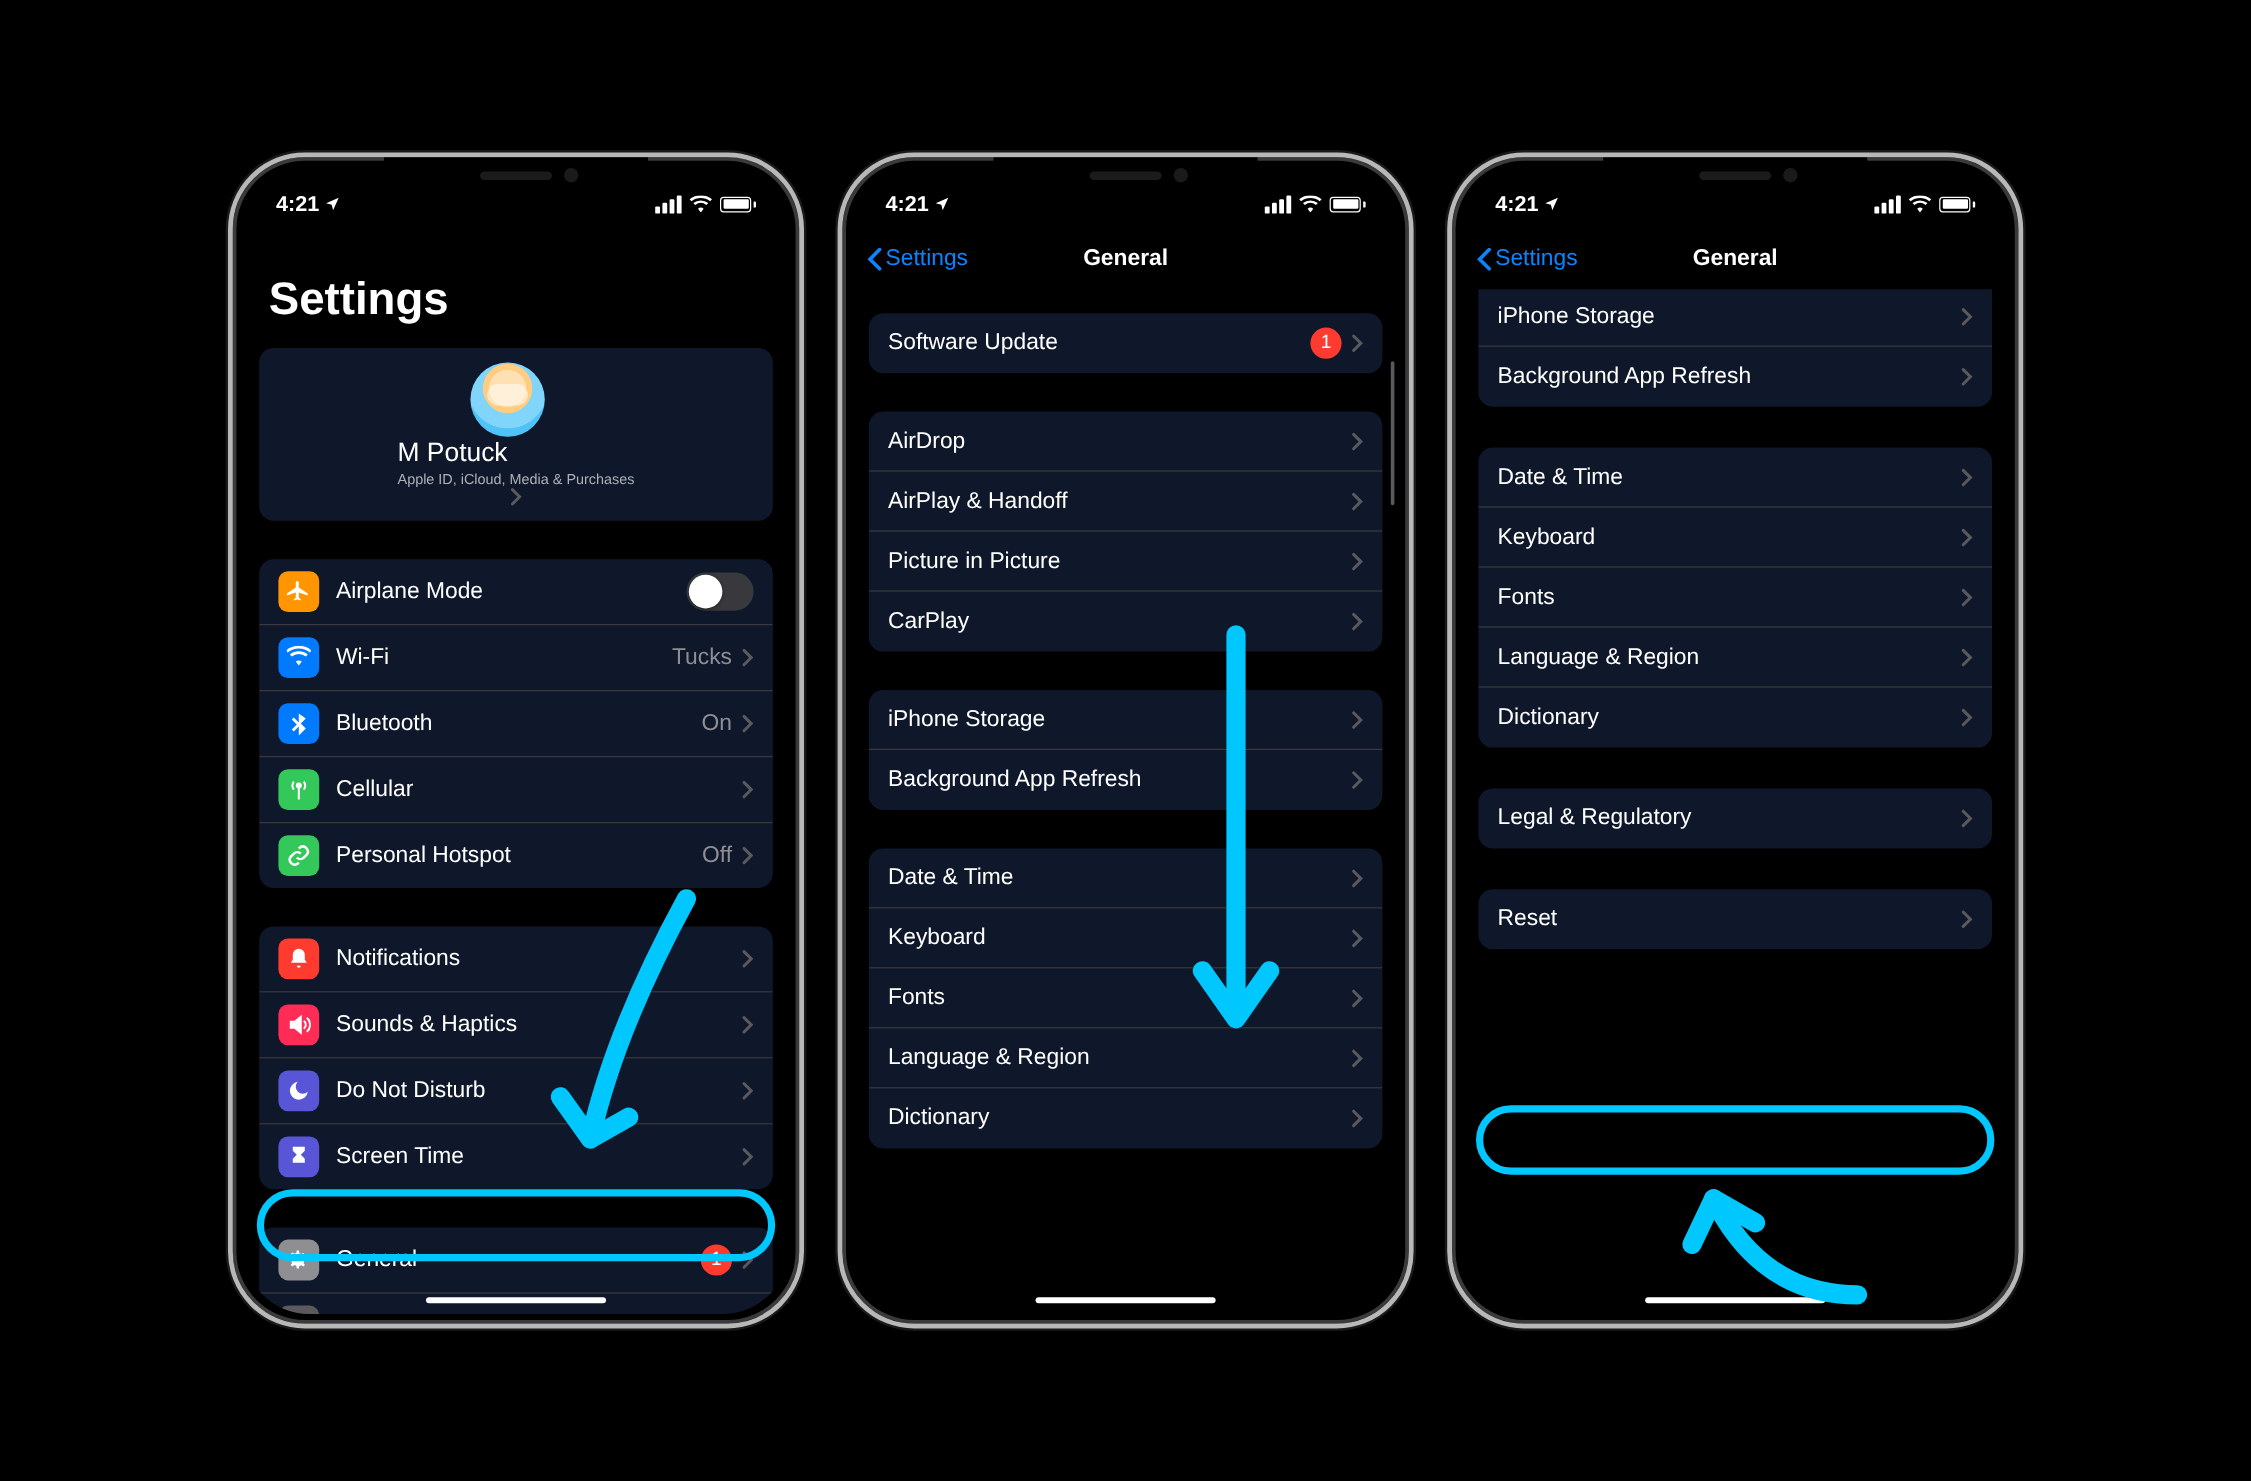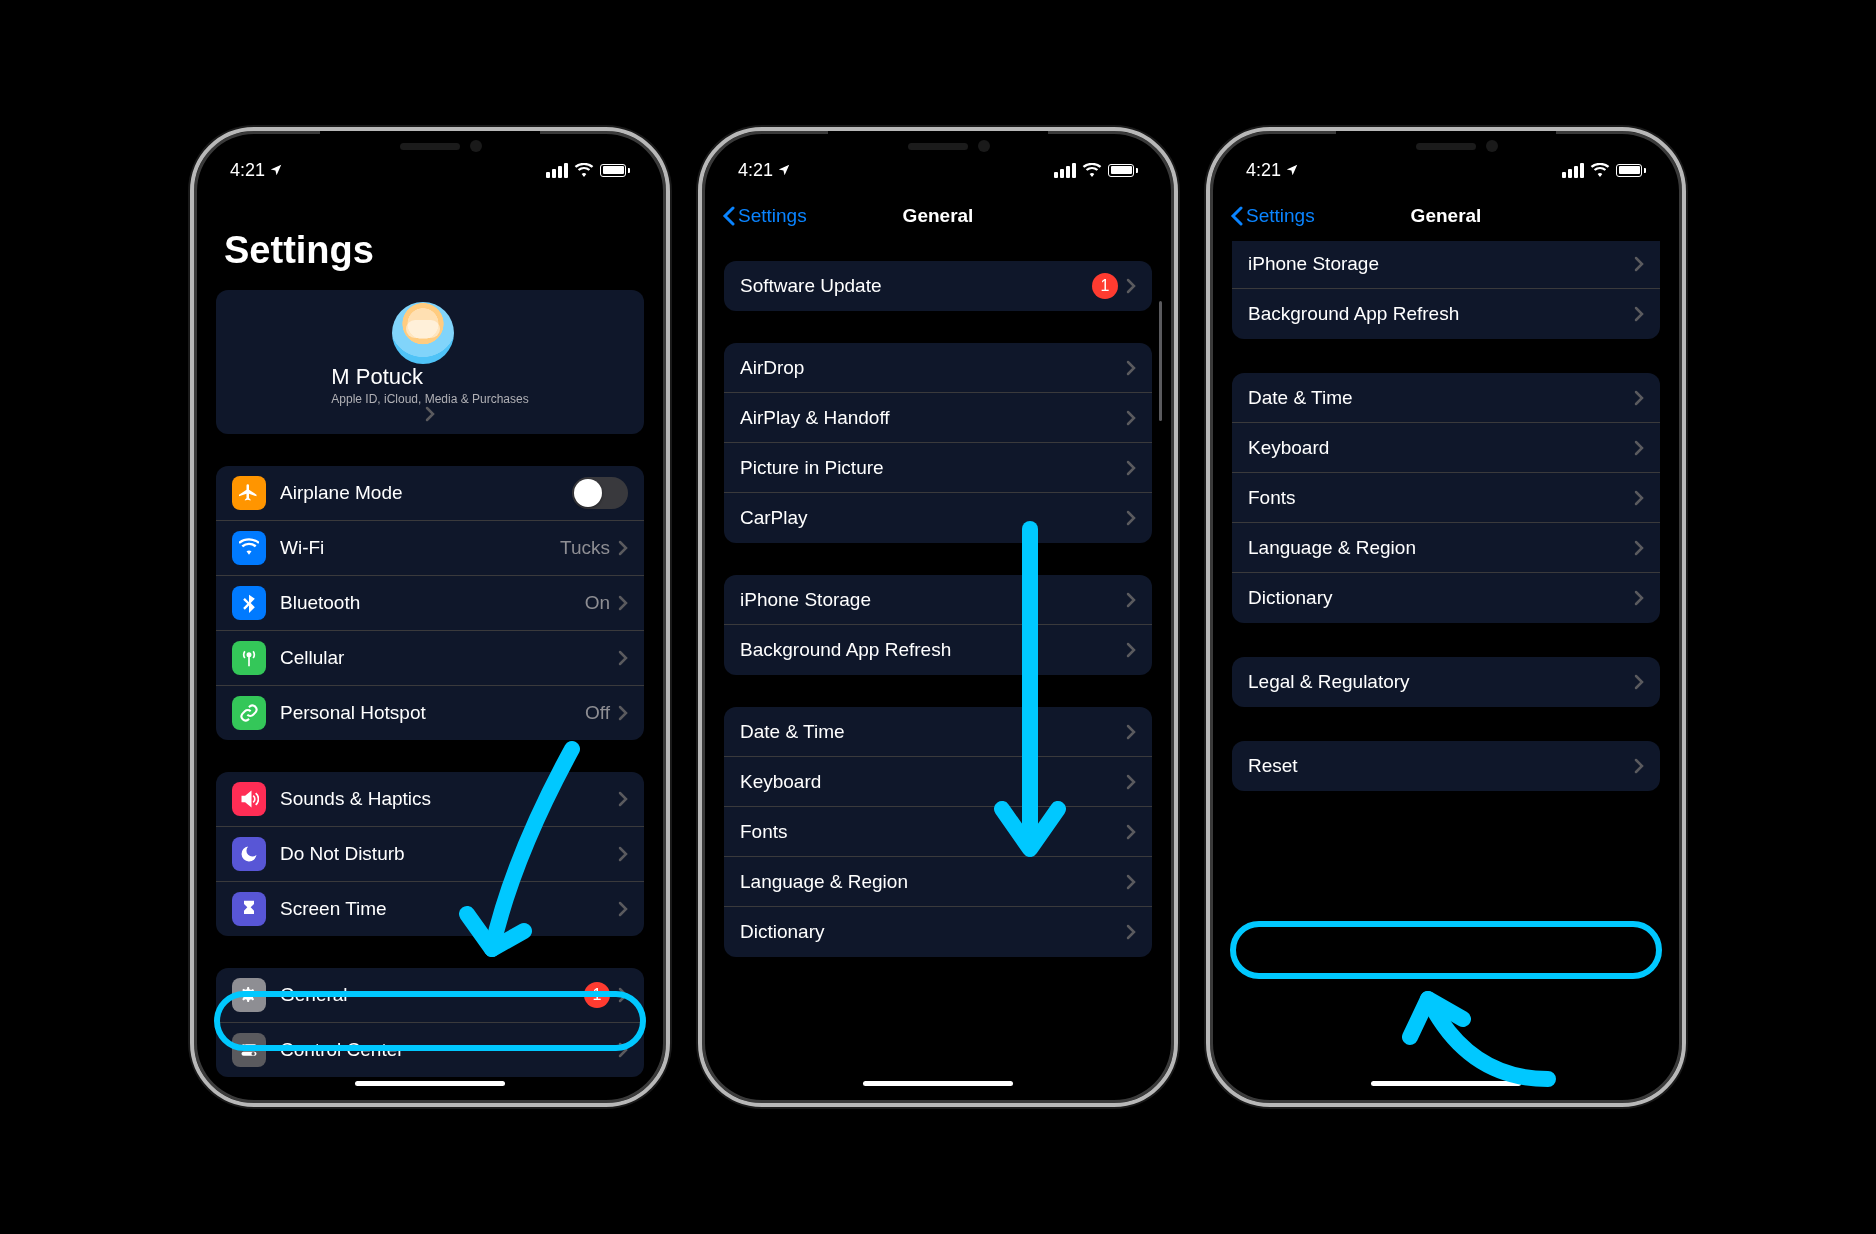--- a/index.html
+++ b/index.html
@@ -59,21 +59,21 @@
     overflow: hidden;
   }
   .status-bar {
     height: 52px;
     display: flex;
     justify-content: space-between;
     align-items: center;
     padding: 10px 28px 0;
     color: #fff;
     font-size: 18px;
-    font-weight: 400;
+    font-weight: 700;
     gap: 10px;
   }
   .status-left { display:flex; align-items:center; gap:4px; }
   .status-right { display:flex; align-items:center; gap:6px; }
   .signal-bars { display:flex; align-items:flex-end; gap:2px; }
   .signal-bars span { width:4px; background:#fff; border-radius:1px; }
   .signal-bars span:nth-child(1){height:6px;}
   .signal-bars span:nth-child(2){height:9px;}
   .signal-bars span:nth-child(3){height:12px;}
   .signal-bars span:nth-child(4){height:15px;}
@@ -295,20 +295,31 @@
             </div>
             <span class="row-label">Personal Hotspot</span>
             <span class="row-detail">Off</span>
             <svg class="chevron" width="10" height="16" viewBox="0 0 10 16">
               <path d="M2 2l6 6-6 6" stroke="#5a5a5e" stroke-width="2.5" fill="none" stroke-linecap="round"></path>
             </svg>
           </div>
         </div>
       <div class="group" id="p1g2">
           <div class="row">
+            <div class="row-icon ic-red">
+              <svg width="20" height="20" viewBox="0 0 24 24" fill="#fff">
+                <path d="M12 2a6 6 0 00-6 6v5l-2 3h16l-2-3V8a6 6 0 00-6-6zM10 19a2 2 0 004 0z"></path>
+              </svg>
+            </div>
+            <span class="row-label">Notifications</span>
+            <svg class="chevron" width="10" height="16" viewBox="0 0 10 16">
+              <path d="M2 2l6 6-6 6" stroke="#5a5a5e" stroke-width="2.5" fill="none" stroke-linecap="round"></path>
+            </svg>
+          </div>
+          <div class="row">
             <div class="row-icon ic-pink">
               <svg width="20" height="20" viewBox="0 0 24 24" fill="#fff">
                 <path d="M4 9v6h4l6 5V4L8 9zM17 8a5 5 0 010 8M20 5a9 9 0 010 14" stroke="#fff" stroke-width="2" fill="none"></path>
                 <path d="M4 9v6h4l6 5V4L8 9z" fill="#fff"></path>
               </svg>
             </div>
             <span class="row-label">Sounds &amp; Haptics</span>
             <svg class="chevron" width="10" height="16" viewBox="0 0 10 16">
               <path d="M2 2l6 6-6 6" stroke="#5a5a5e" stroke-width="2.5" fill="none" stroke-linecap="round"></path>
             </svg>

